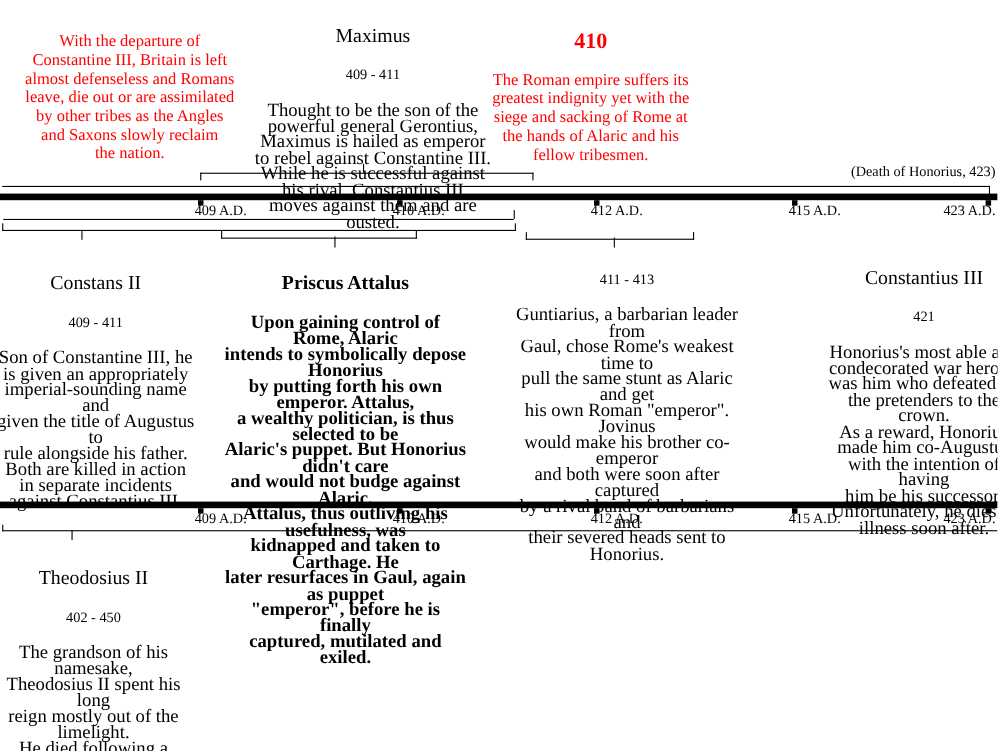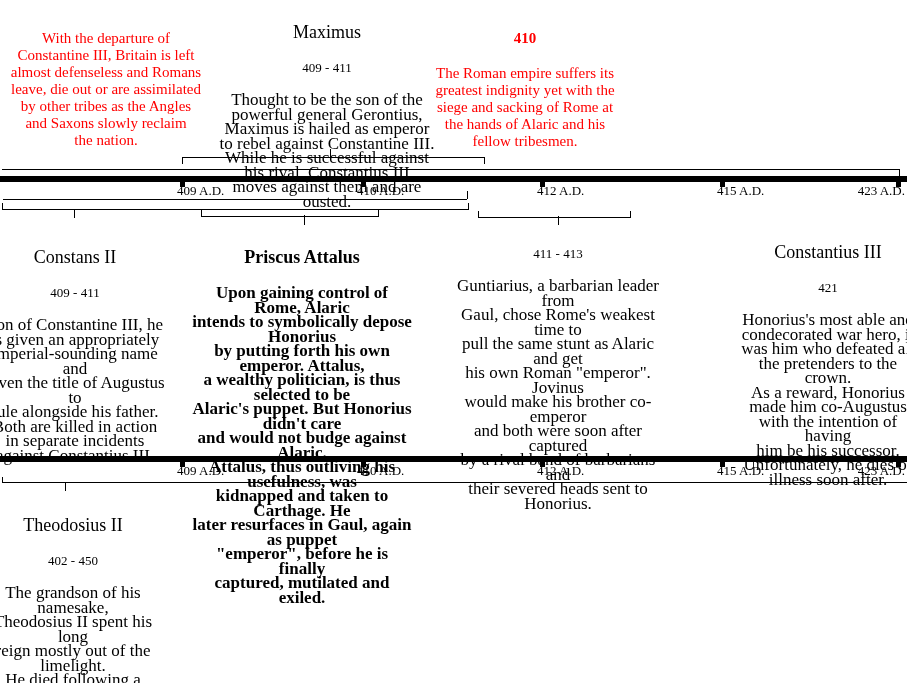--- a/index.html
+++ b/index.html
@@ -1,26 +1,26 @@
 <!DOCTYPE html>
 <html><head>
 <meta charset="utf-8">
 <style>
   html,body { margin:0; padding:0; background:#ffffff; }
   #canvas {
     position:relative; width:907px; height:683px; background:#ffffff;
     font-family:"Liberation Serif","DejaVu Serif",serif; color:#000;
     overflow:hidden;
   }
-  .blk { position:absolute; text-align:center; white-space:pre-line; }
+  .blk { position:absolute; text-align:center; white-space:pre-line;margin-left:12px; }
   .person .name  { font-size:18px; line-height:21px; white-space:pre-line; }
   .person .dates { font-size:13px; line-height:14px; }
   .person .desc  { font-size:17px; line-height:14.5px; white-space:pre-line; }
   .note-red { color:#ff0000; }
-  .note-red .note-title { font-size:15px; line-height:17px; font-weight:bold; }
+  .note-red .note-title { font-size:20px; line-height:17px; font-weight:bold; }
   .note-red .note-body  { font-size:15px; line-height:17px; white-space:pre-line; }
   .bar { position:absolute; left:0; width:907px; height:6px; background:#000; }
   .tk  { position:absolute; width:5px; height:5px; background:#000; }
   .tl  { position:absolute; font-size:13px; line-height:14px; }
   .seg { position:absolute; background:#000; }
   .br-up   { position:absolute; border-left:1px solid #000; border-right:1px solid #000; border-bottom:1px solid #000; }
   .br-down { position:absolute; border-left:1px solid #000; border-right:1px solid #000; border-top:1px solid #000; }
   .br-honorius { position:absolute; border-top:1px solid #000; border-right:1px solid #000; }
   .br-theo     { position:absolute; border-bottom:1px solid #000; border-left:1px solid #000; }
   .note-label { position:absolute; font-size:13px; line-height:15px; }
@@ -54,20 +54,21 @@
 
   <div class="blk note-red" style="left:425px; top:12px; width:200px;">
     <div class="note-title">410</div>
     <div class="note-body">The Roman empire suffers its
 greatest indignity yet with the
 siege and sacking of Rome at
 the hands of Alaric and his
 fellow tribesmen.</div>
   </div>
 
+  <div class="note-label" style="left:700px; top:148px; width:205px; text-align:right;">(Death of Honorius, 423)</div>
 
   <div class="seg" style="left:330px; top:149px; width:1px; height:8px;"></div>
   <div class="br-down" style="left:182px; top:157px; width:301px; height:6px;"></div>
   <div class="br-honorius" style="left:2px; top:169px; width:897px; height:7px;"></div>
 
   <div class="bar" style="top:176px;"></div>
   <div class="tk" style="left:180px; top:182px;"></div>
   <div class="tk" style="left:361px; top:182px;"></div>
   <div class="tk" style="left:540px; top:182px;"></div>
   <div class="tk" style="left:720px; top:182px;"></div>

